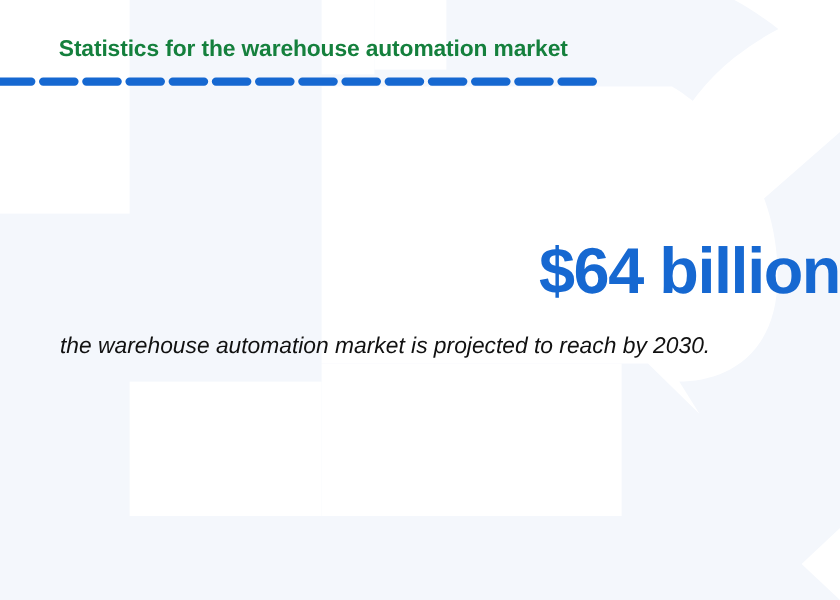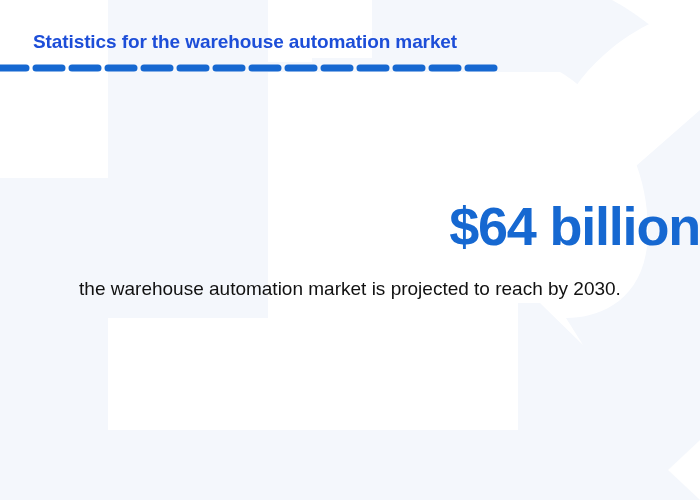--- a/index.html
+++ b/index.html
@@ -33,25 +33,25 @@
 
   
   #content {
     position: absolute;
     inset: 0;
     z-index: 2;
   }
 
   #card-title {
     position: absolute;
-    left: 33px;
+    left: 49px;
     top: 31px;
     font-size: 19px;
     font-weight: 700;
-    color: #1d4ed8;
+    color: #15803d;
     letter-spacing: -0.1px;
     white-space: nowrap;
   }
 
   #dashed-divider {
     position: absolute;
     left: 0px;
     top: 64px;
     width: 502px;
     height: 8px;
@@ -68,23 +68,23 @@
     font-weight: 700;
     color: #1668d1;
     letter-spacing: -1.2px;
   }
 
   #headline-caption {
     position: absolute;
     left: 50px;
     width: 600px;
     top: 274px;
-    text-align: center;
     font-size: 19px;
     line-height: 30px;
+    font-style: italic;
     font-weight: 400;
     color: #111111;
   }
 </style>
 </head>
 <body>
 
 <div id="stat-card">
 
   <svg id="bg-decor" viewBox="0 0 700 500" preserveAspectRatio="none" aria-hidden="true">

